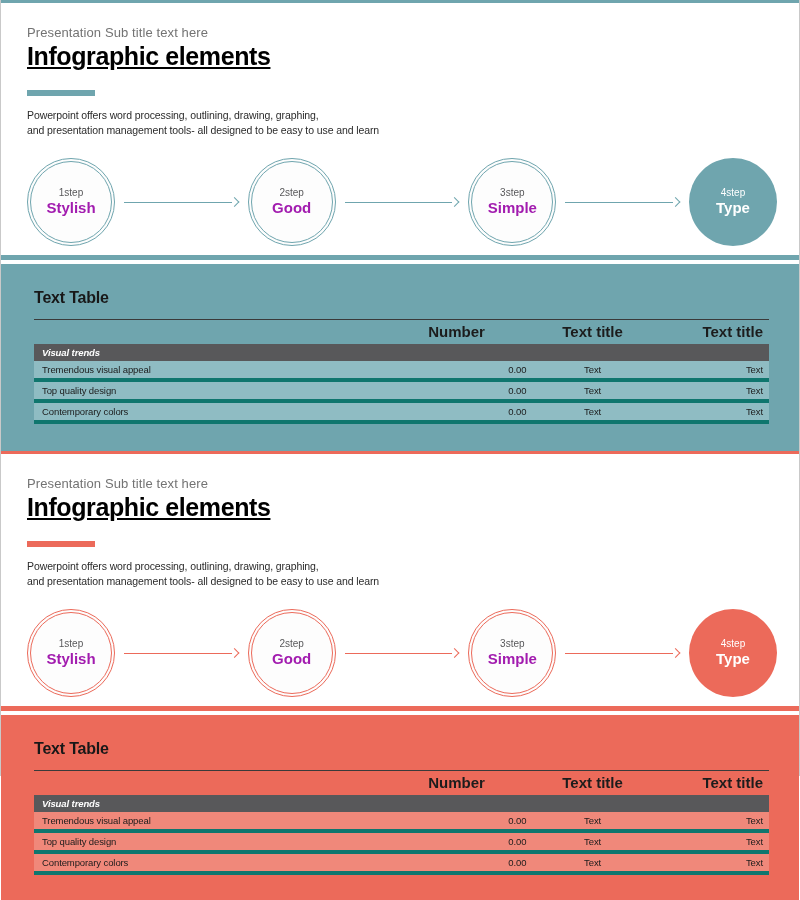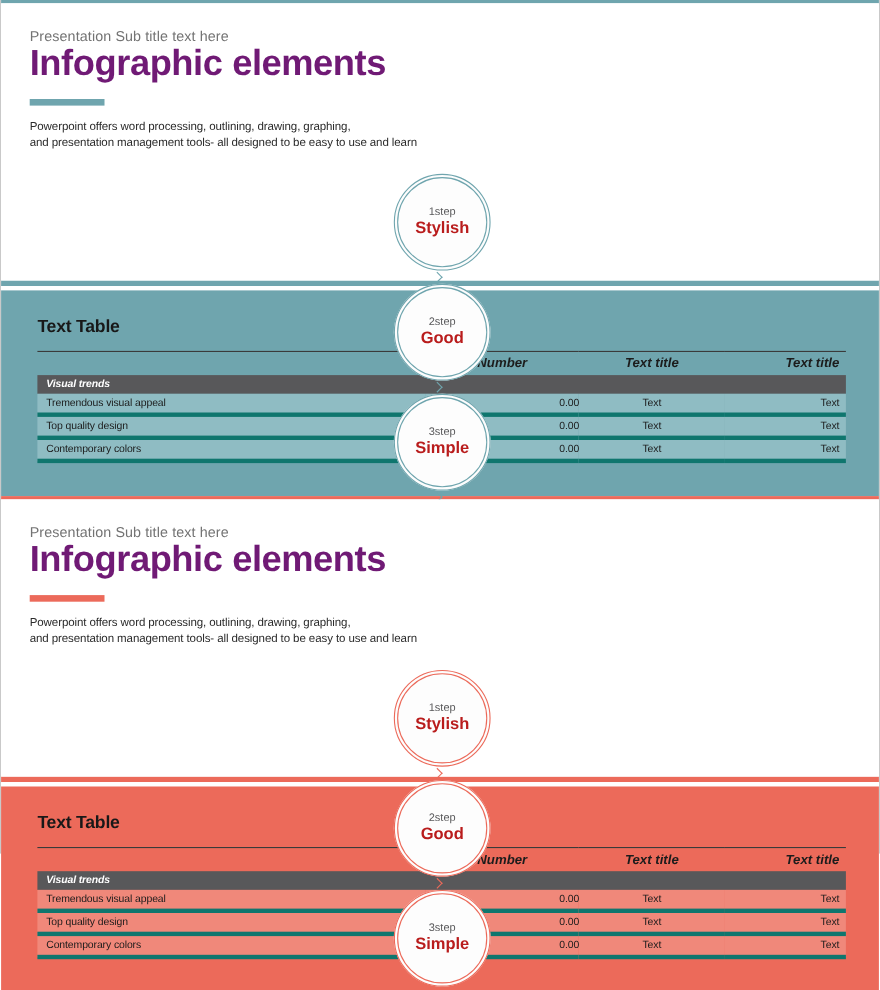--- a/index.html
+++ b/index.html
@@ -32,25 +32,26 @@
   .top-rule { height: 3px; width: 100%; }
 
   .subtitle {
     font-size: 13px;
     color: #737373;
     letter-spacing: .1px;
     line-height: 16px;
     margin-bottom: 1px;
   }
   .title {
-    font-size: 33px;
+    font-size: 25px;
     font-weight: bold;
-    color: #701a75;
+    color: #000000;
     letter-spacing: -.4px;
     line-height: 29px;
+    text-decoration: underline;
   }
   .accent-bar {
     width: 68px;
     height: 6px;
     margin-top: 19px;
     margin-bottom: 12px;
   }
   .body-text {
     font-size: 10.5px;
     color: #2b2b2b;
@@ -58,21 +59,20 @@
     letter-spacing: -.1px;
   }
 
   
   .steps {
     position: relative;
     display: flex;
     align-items: center;
     margin-top: 20px;
     padding-right: 22px;
-    flex-direction: column;
   }
   .circle {
     position: relative;
     width: 88px;
     height: 88px;
     flex: 0 0 88px;
     border-radius: 50%;
     display: flex;
     flex-direction: column;
     align-items: center;
@@ -95,21 +95,21 @@
   .step-small {
     font-size: 10px;
     color: #58585a;
     line-height: 12px;
     position: relative;
     z-index: 2;
   }
   .step-big {
     font-size: 15px;
     font-weight: bold;
-    color: #b91c1c;
+    color: #a21caf;
     line-height: 18px;
     position: relative;
     z-index: 2;
   }
   .circle.filled .step-small,
   .circle.filled .step-big { color: #ffffff; }
 
   .arrow {
     flex: 1 1 auto;
     position: relative;
@@ -150,27 +150,26 @@
     width: 100%;
     border-collapse: collapse;
     table-layout: fixed;
   }
   .tbl .col-label { width: 48%; }
   .tbl .col-num   { width: 19%; }
   .tbl .col-t1    { width: 18%; }
   .tbl .col-t2    { width: 15%; }
 
   .tbl thead th {
-    font-size: 12px;
+    font-size: 15px;
     font-weight: bold;
     color: #1c1c1c;
     padding: 3px 0 4px 0;
     border-top: 1.5px solid #3a3a3a;
     background: transparent;
-    font-style: italic;
   }
   .tbl thead th.h-label { text-align: left; }
   .tbl thead th.h-num   { text-align: center; }
   .tbl thead th.h-t1    { text-align: center; }
   .tbl thead th.h-t2    { text-align: right; padding-right: 6px; }
 
   .group-row td {
     background: #58585a;
     color: #ffffff;
     font-size: 9.5px;

